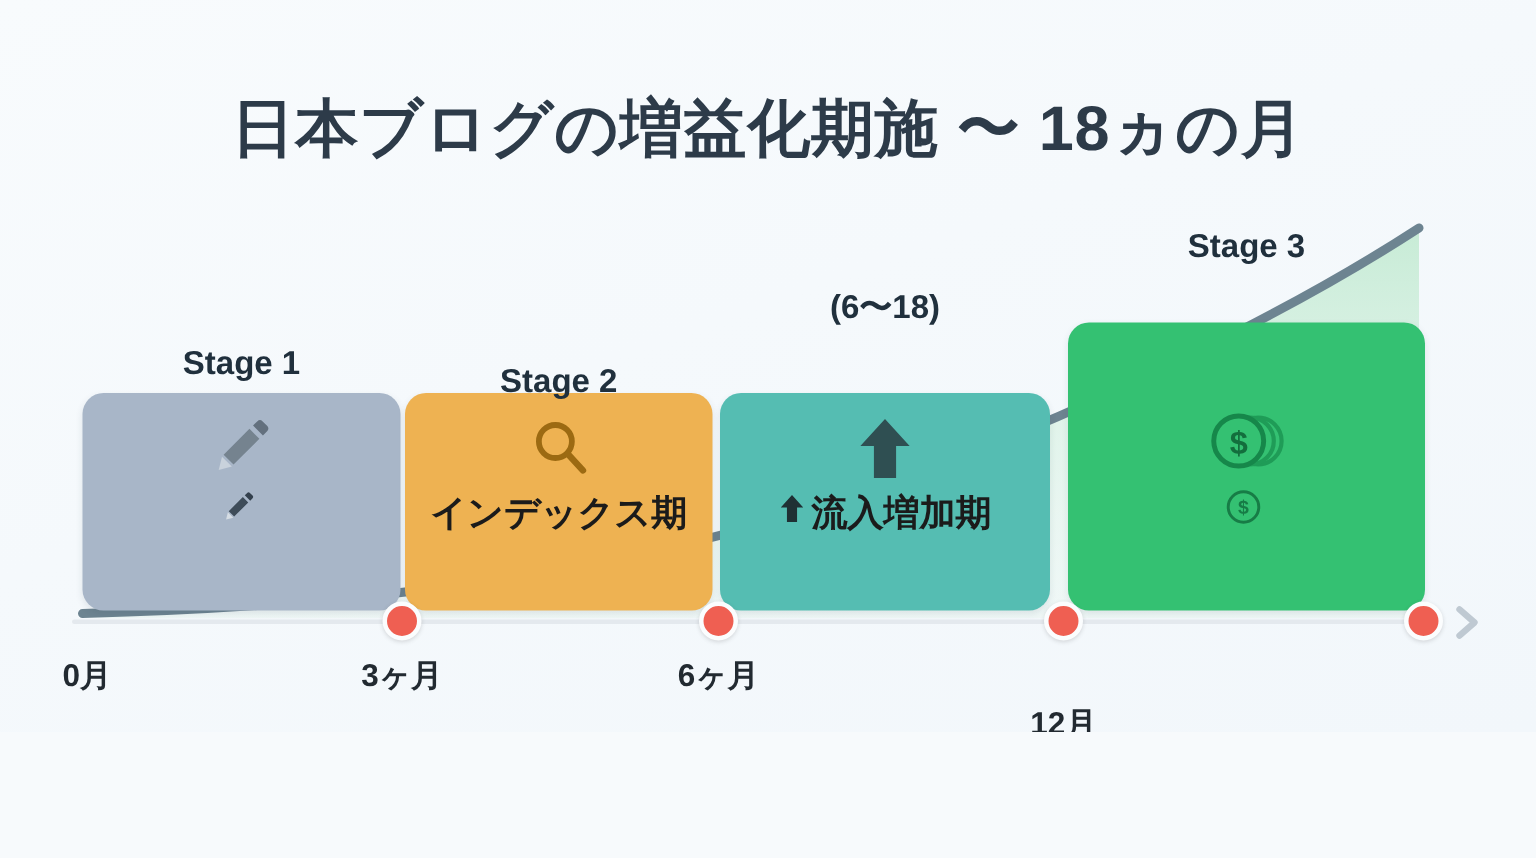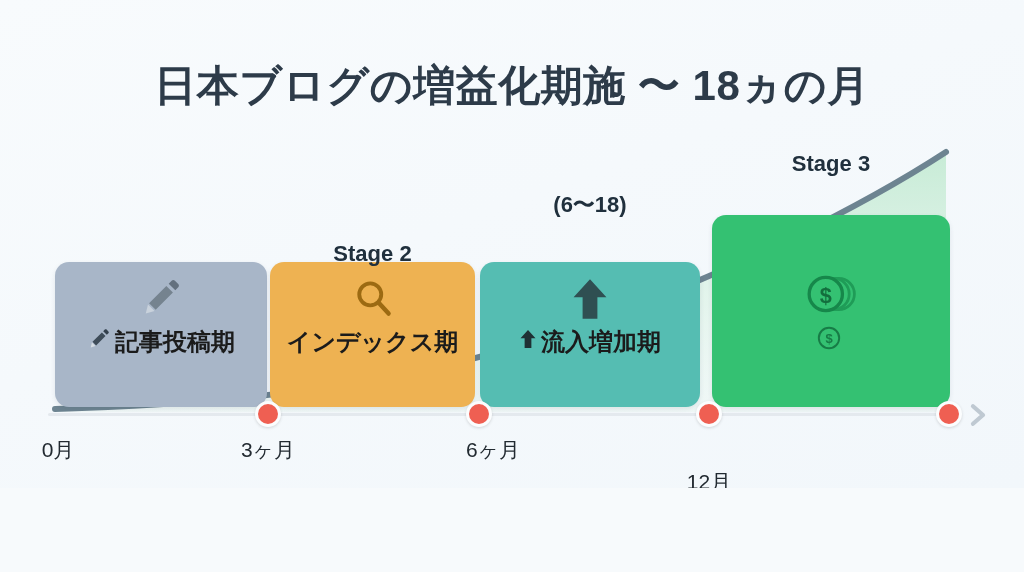--- a/index.html
+++ b/index.html
@@ -104,21 +104,21 @@
     border-radius: 50%;
     background: #ef5f52;
     border: 3px solid #fbfdfe;
     box-sizing: border-box;
     box-shadow: 0 1px 3px rgba(60,60,60,0.18);
   }
   .tick-label {
     position: absolute;
     text-align: center;
     font-size: 21px;
-    font-weight: 400;
+    font-weight: 700;
     color: #222a31;
     white-space: nowrap;
   }
   #axis-arrow {
     position: absolute;
     left: 963px;
     top: 400px;
     width: 30px;
     height: 30px;
   }
@@ -149,21 +149,21 @@
         <path d="M4.9 15.5l3.6 3.6-4.8 1.3 1.2-4.9z" fill="#c9d2dc"></path>
       </svg>
     </div>
     <div class="stage-label-row" style="top:64px;">
       <span class="inline-glyph">
         <svg width="24" height="24" viewBox="0 0 24 24" aria-hidden="true">
           <path d="M17.8 2.6c.5-.5 1.3-.5 1.8 0l1.8 1.8c.5.5.5 1.3 0 1.8l-1.6 1.6-3.6-3.6 1.6-1.6z" fill="#33404d"></path>
           <path d="M14.9 5.4l3.6 3.6-9.4 9.4-3.6-3.6 9.4-9.4z" fill="#3e4c59"></path>
           <path d="M4.9 15.5l3.6 3.6-4.8 1.3 1.2-4.9z" fill="#d6dde4"></path>
         </svg>
-      </span><span>記事投稿期</span>
+      </span>
     </div>
   </div>
 
   <div class="stage-box" style="left:270px; top:262px; width:205px; height:145px; background:#eeb252;">
     <div class="stage-glyph" style="top:14px; height:46px;">
       <svg width="44" height="44" viewBox="0 0 24 24" aria-hidden="true">
         <circle cx="10.5" cy="10" r="6" fill="none" stroke="#9c6a12" stroke-width="2.1"></circle>
         <line x1="15" y1="14.5" x2="20.5" y2="20.5" stroke="#9c6a12" stroke-width="2.4" stroke-linecap="round"></line>
       </svg>
     </div>
@@ -199,20 +199,23 @@
     <div class="stage-label-row" style="top:110px;">
       <span class="inline-glyph">
         <svg width="26" height="26" viewBox="0 0 24 24" aria-hidden="true">
           <circle cx="12" cy="12" r="9.4" fill="none" stroke="#177c46" stroke-width="1.8"></circle>
           <text x="12" y="16.6" font-size="12" font-weight="700" font-family="'Liberation Sans', sans-serif" fill="#177c46" text-anchor="middle">$</text>
         </svg>
       </span>
     </div>
   </div>
 
+  <div class="stage-caption" style="left:55px; top:230px; width:212px;">
+    <div>Stage 1</div>
+  </div>
 
   <div class="stage-caption" style="left:270px; top:230px; width:205px;margin-top:12px;">
     <div>Stage 2</div>
   </div>
 
   <div class="stage-caption" style="left:480px; top:193px; width:220px;">
     <div>(6〜18)</div>
   </div>
 
   <div class="stage-caption" style="left:712px; top:152px; width:238px;">
@@ -225,16 +228,16 @@
   <div class="tick-dot" style="left:466px; top:401px;"></div>
   <div class="tick-dot" style="left:696px; top:401px;"></div>
   <div class="tick-dot" style="left:936px; top:401px;"></div>
 
   <svg id="axis-arrow" viewBox="0 0 24 24" aria-hidden="true">
     <path d="M8 5 L16 12 L8 19" fill="none" stroke="#bfc9d2" stroke-width="3.4" stroke-linecap="round" stroke-linejoin="round"></path>
   </svg>
 
   <div class="tick-label" style="left:18px; top:436px; width:80px;">0月</div>
   <div class="tick-label" style="left:228px; top:436px; width:80px;">3ヶ月</div>
-  <div class="tick-label" style="left:453px; top:436px; width:80px;">6ヶ月</div>
+  <div class="tick-label" style="left:439px; top:436px; width:80px;">6ヶ月</div>
   <div class="tick-label" style="left:669px; top:436px; width:80px;margin-top:32px;">12月</div>
 
 </div>
 
 </body></html>

